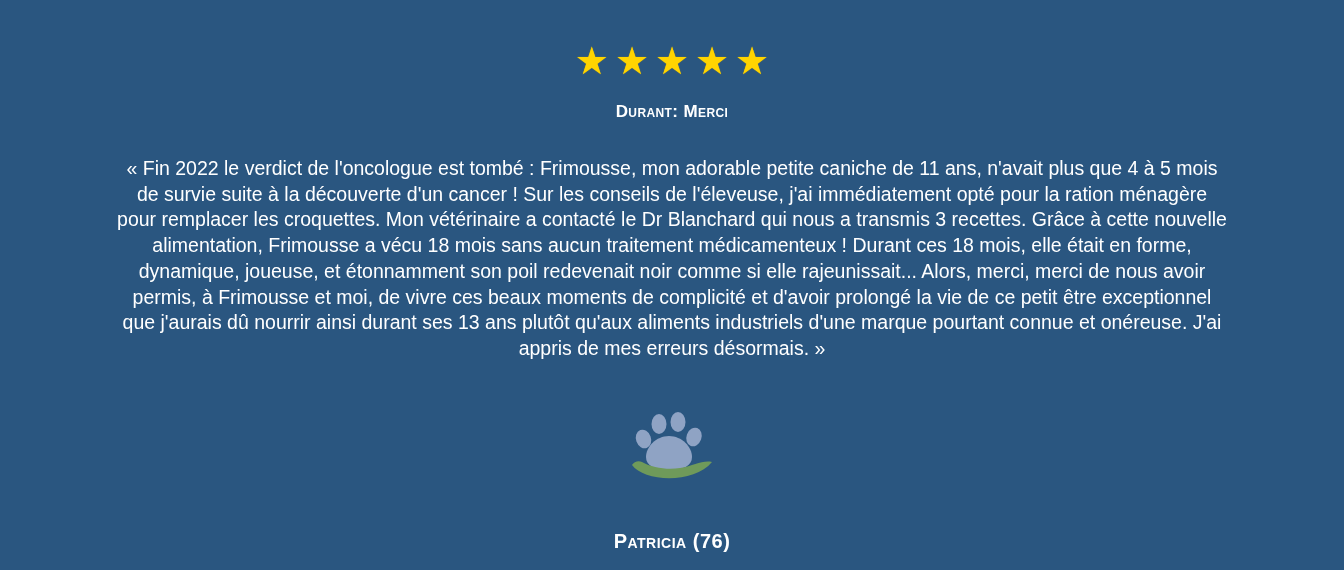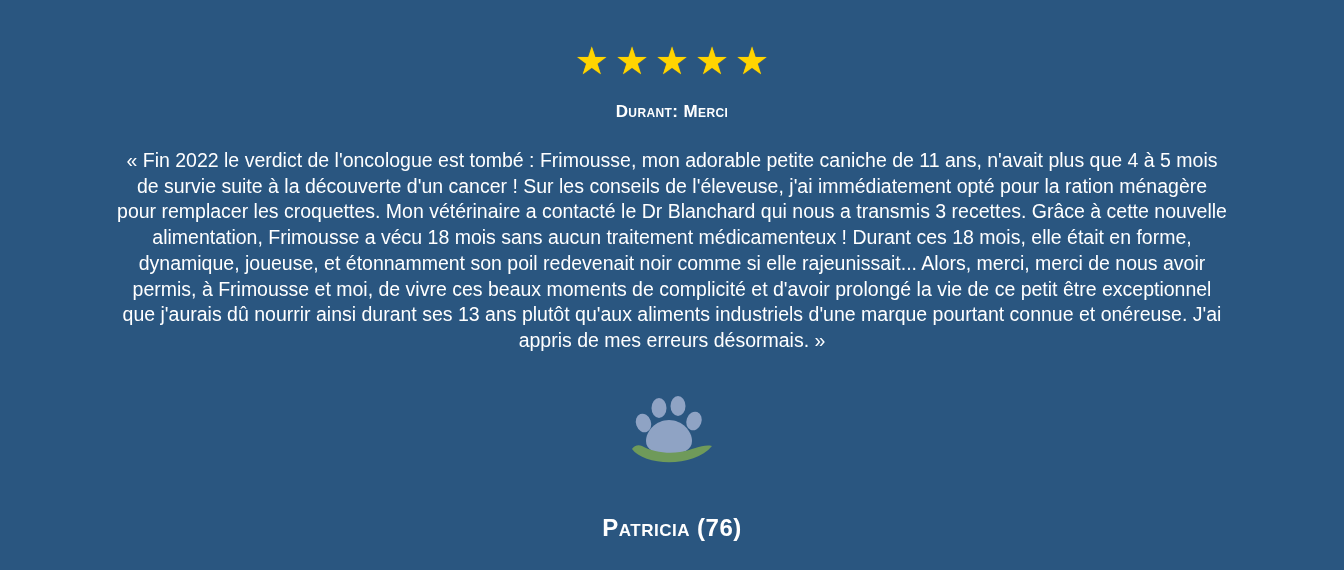--- a/index.html
+++ b/index.html
@@ -45,33 +45,33 @@
     text-align: center;
     margin-bottom: 22px;
     color: #ffffff;
   }
   .body-text {
     font-size: 19.5px;
     line-height: 1.32;
     text-align: center;
     color: #ffffff;
     max-width: 1110px;
-    margin: 4px auto;
+    margin: 12px auto;
     font-weight: 400;
   }
   .paw-wrap {
     margin-top: 36px;
     margin-bottom: 30px;
     display: flex;
     justify-content: center;
     align-items: center;
     height: 80px;
   }
   .author {
-    font-size: 24px;
+    font-size: 20px;
     font-weight: bold;
     letter-spacing: 0.5px;
     font-variant: small-caps;
     text-align: center;
     margin-top: 12px;
     margin-bottom: 10px;
   }
   .meta {
     font-size: 15px;
     text-align: center;

